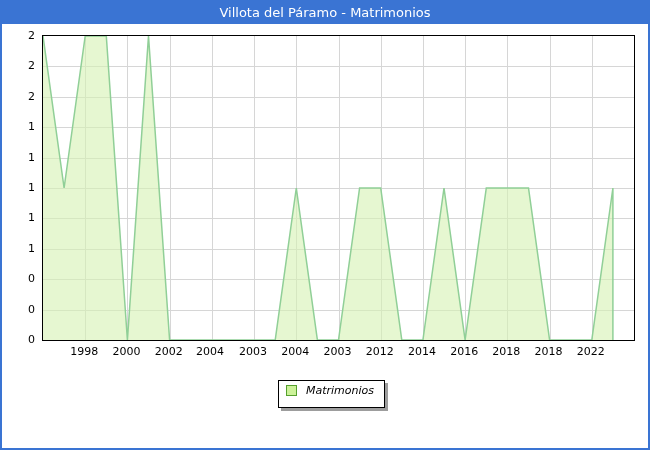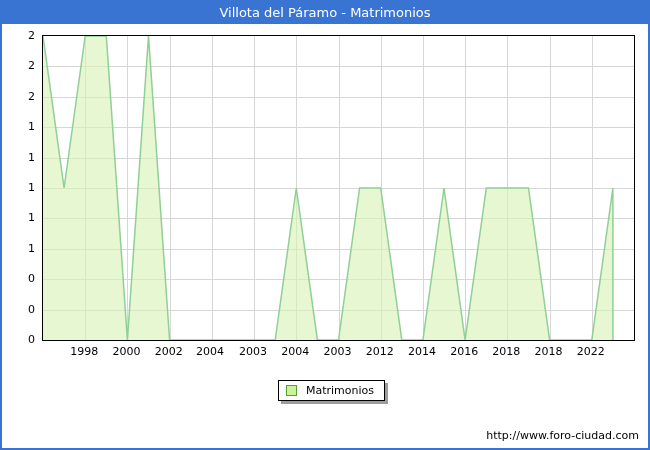--- a/index.html
+++ b/index.html
@@ -37,22 +37,23 @@
   }
   .xlab{
     position:absolute;top:343px;width:40px;margin-left:-20px;text-align:center;
     font-size:11px;color:#000;z-index:3;
   }
   #legend{
     position:absolute;left:276px;top:378px;z-index:4;
     background:#fff;border:1px solid #000;
     box-shadow:3px 3px 0 #9d9d9d;
     display:flex;align-items:center;
-    padding:3px 10px 3px 7px;
+    padding:3px 10px 10px 7px;
     font-size:11px;
+    font-style:italic;
   }
   #legend .swatch{
     width:9px;height:9px;margin-right:9px;
     display:inline-block;
   }
   #url{
     position:absolute;right:9px;top:427px;z-index:3;
     font-size:11px;color:#000;
   }
 </style>
@@ -124,15 +125,14 @@
       <div class="xlab" style="left: 504.357px;">2018</div>
       <div class="xlab" style="left: 546.571px;">2018</div>
       <div class="xlab" style="left: 588.786px;">2022</div>
     </div>
 
   <div id="legend">
     <span class="swatch" style="background: rgb(204, 242, 153); border: 1px solid rgb(85, 160, 46);"></span>
     <span>Matrimonios</span>
   </div>
 
-  <div id="url">http://www.foro-ciudad.com</div>
 
 </div>
 
 </body></html>

